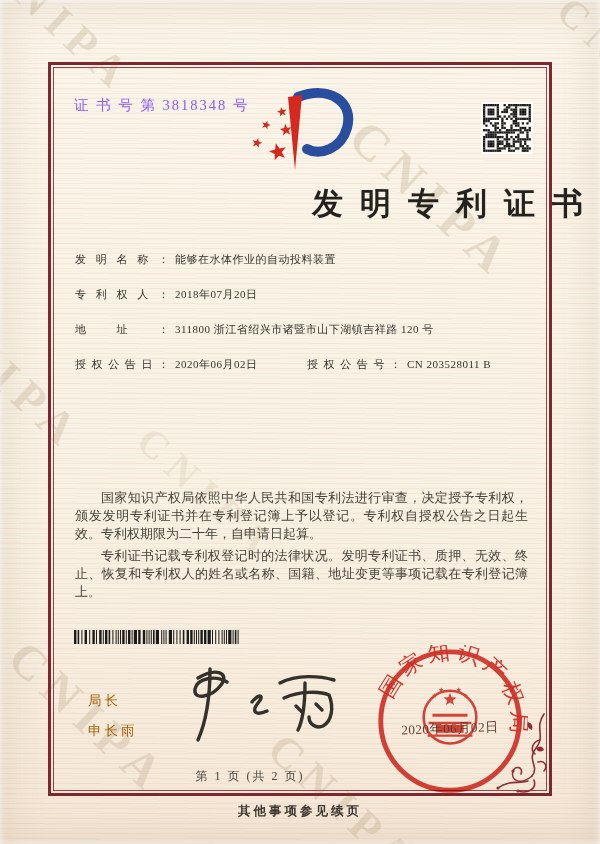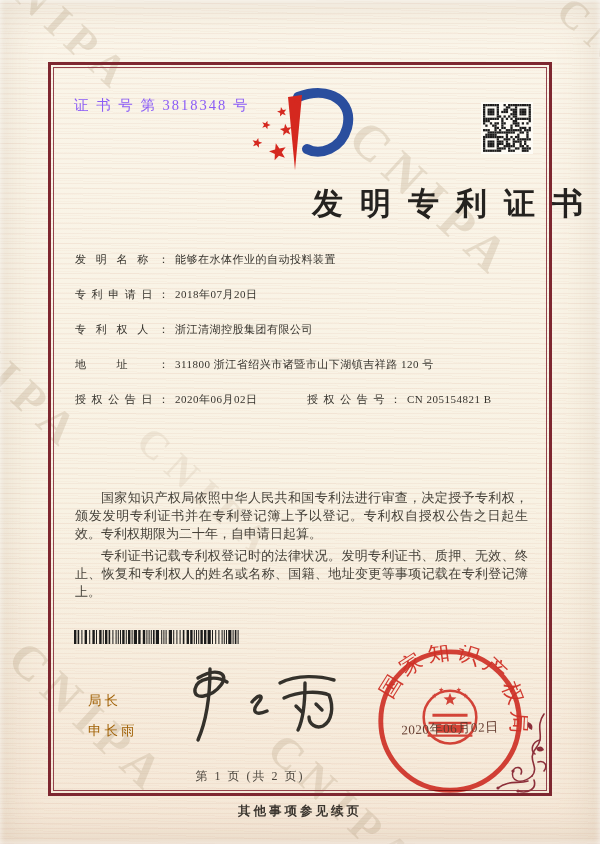--- a/index.html
+++ b/index.html
@@ -337,34 +337,31 @@
     </g>
 </svg>
 
 <div class="title">发明专利证书</div>
 
 <div class="fields">
   <div class="field-row">
     <span class="flabel">发明名称：</span><span class="fvalue">能够在水体作业的自动投料装置</span>
   </div>
   <div class="field-row">
-    <span class="flabel">专利申请日：</span><span class="fvalue">2018年07月20日</span>
-  </div>
-  <div class="field-row">
-    <span class="flabel">专利权人：</span><span class="fvalue">浙江清湖控股集团有限公司</span>
+    <span class="flabel">专利权人：</span><span class="fvalue">2018年07月20日</span>
   </div>
   <div class="field-row">
     <span class="flabel">地址：</span><span class="fvalue">311800 浙江省绍兴市诸暨市山下湖镇吉祥路 120 号</span>
   </div>
   <div class="field-row">
     <span>
       <span class="flabel">授权公告日：</span><span class="fvalue">2020年06月02日</span>
     </span>
     <span class="grant-pair2">
-      <span class="flabel">授权公告号：</span><span class="fvalue">CN 205154821 B</span>
+      <span class="flabel">授权公告号：</span><span class="fvalue">CN 203528011 B</span>
     </span>
   </div>
 </div>
 
 <div class="body-text">
   <p>国家知识产权局依照中华人民共和国专利法进行审查，决定授予专利权，颁发发明专利证书并在专利登记簿上予以登记。专利权自授权公告之日起生效。专利权期限为二十年，自申请日起算。</p>
   <p>专利证书记载专利权登记时的法律状况。发明专利证书、质押、无效、终止、恢复和专利权人的姓名或名称、国籍、地址变更等事项记载在专利登记簿上。</p>
 </div>
 
 <svg class="barcode" width="170" height="15" viewBox="0 0 170 15">

